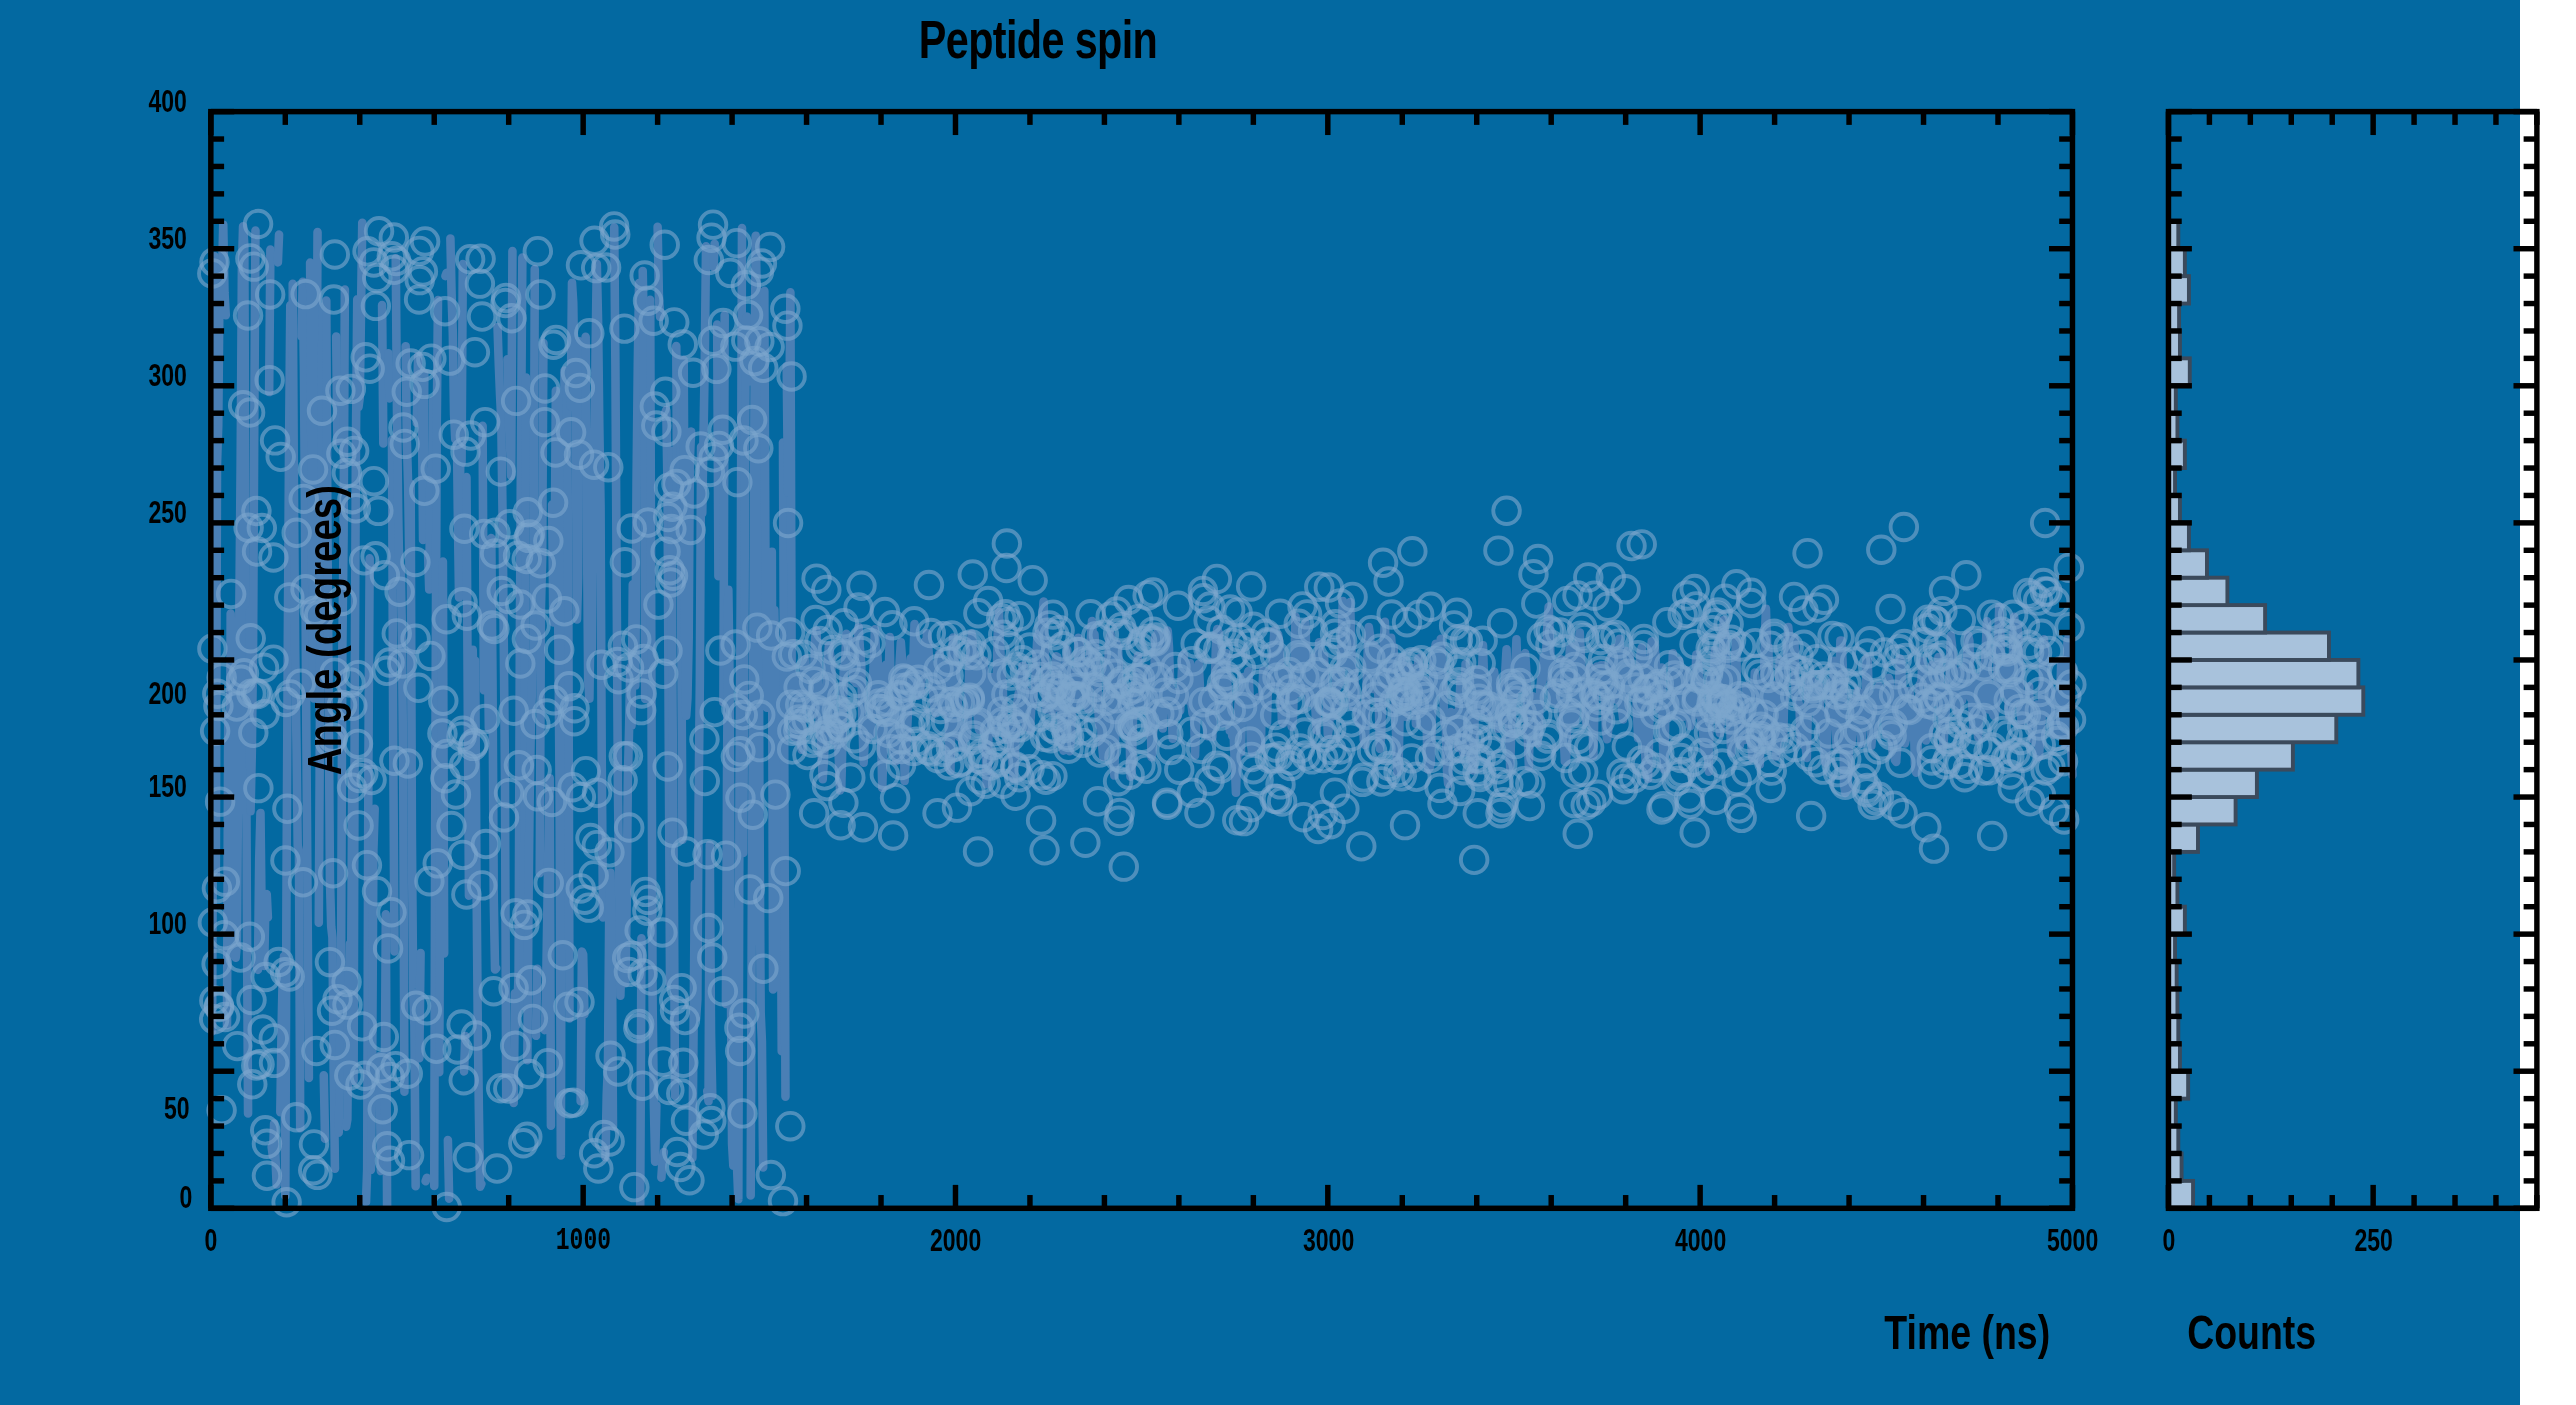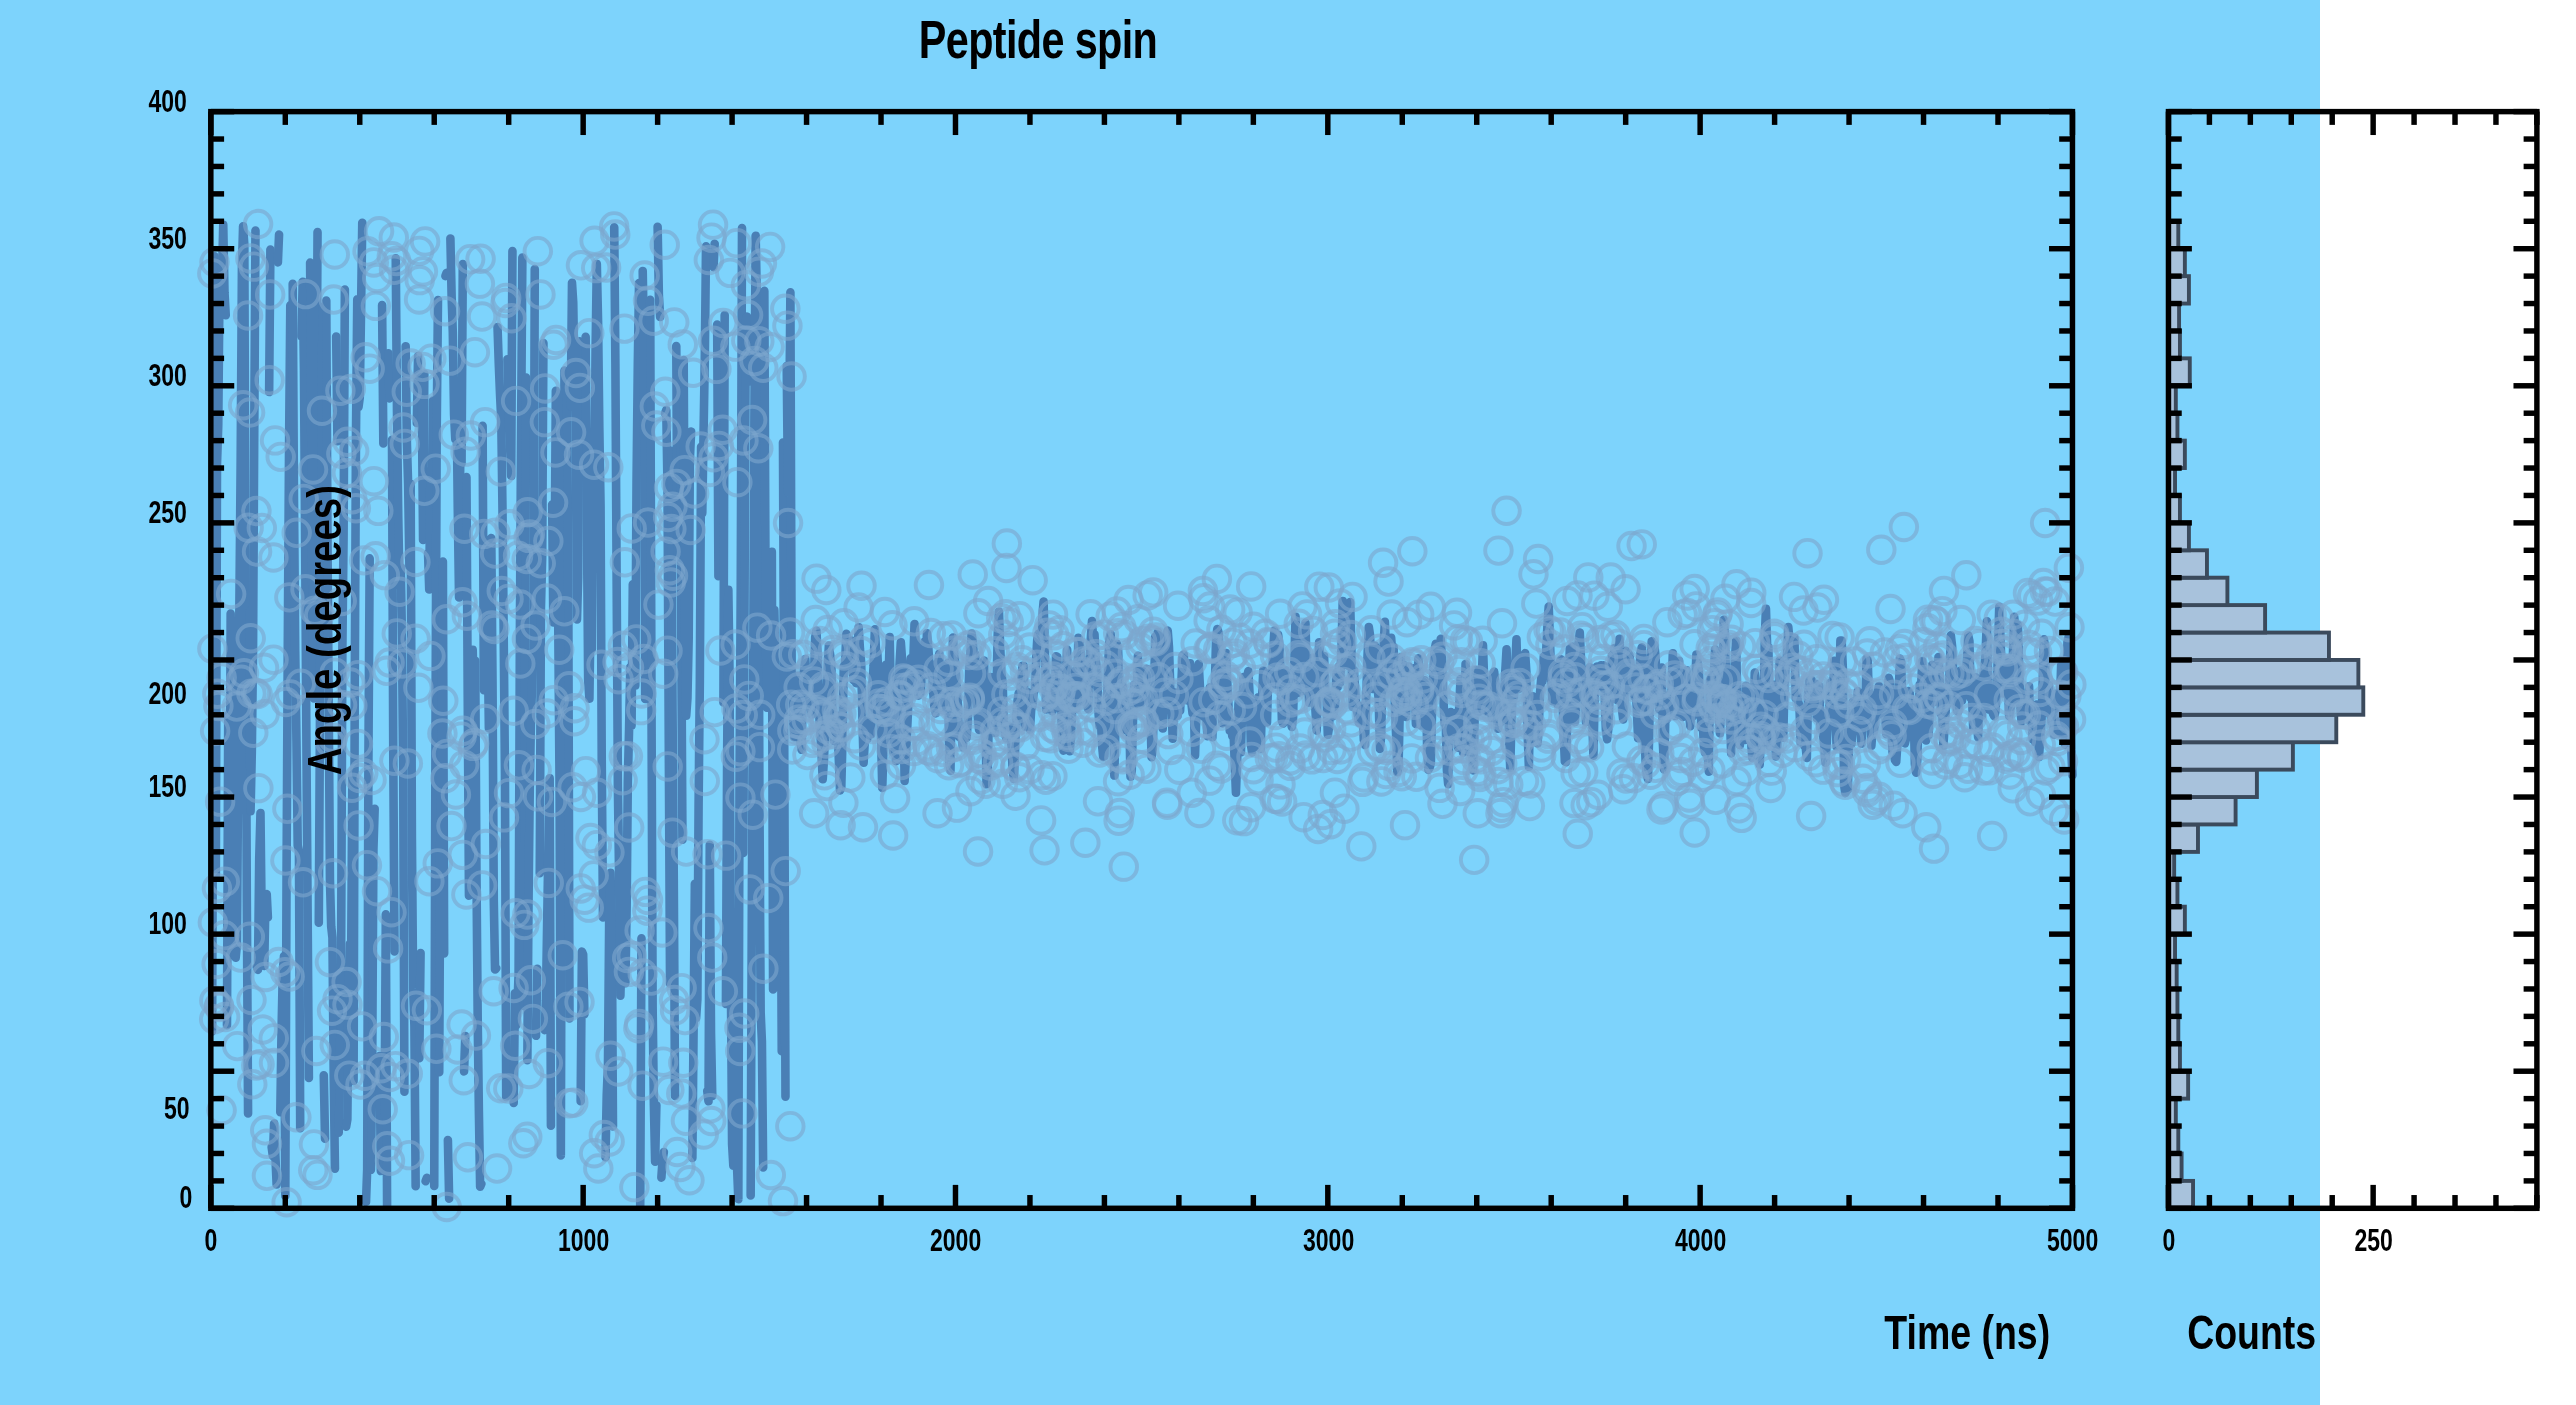--- a/index.html
+++ b/index.html
@@ -8,23 +8,23 @@
     background: #ffffff;
   }
   body {
     width: 2576px;
     height: 1405px;
     font-family: "Liberation Sans", sans-serif;
     overflow: hidden;
   }
   #figure {
     position: relative;
-    width: 2320px;
+    width: 2520px;
     height: 1405px;
-    background: #7dd3fc;
+    background: #0369a1;
   }
   .fig-title {
     position: absolute;
     left: 0;
     top: 9.4px;
     width: 2076px;
     text-align: center;
     font-size: 53px;
     font-weight: 700;
     color: #000000;
@@ -1926,21 +1926,21 @@
       <div class="tick-text ytick-text" style="left: 7.8px; top: 1179px; width: 187px;"><span>0</span></div>
       <div class="tick-text ytick-text" style="left: 7.8px; top: 1042px; width: 187px; margin-top: 48px;"><span>50</span></div>
       <div class="tick-text ytick-text" style="left: 7.8px; top: 905px; width: 187px;"><span>100</span></div>
       <div class="tick-text ytick-text" style="left: 7.8px; top: 768px; width: 187px;"><span>150</span></div>
       <div class="tick-text ytick-text" style="left: 7.8px; top: 631px; width: 187px; margin-top: 44px;"><span>200</span></div>
       <div class="tick-text ytick-text" style="left: 7.8px; top: 494px; width: 187px;"><span>250</span></div>
       <div class="tick-text ytick-text" style="left: 7.8px; top: 357px; width: 187px;"><span>300</span></div>
       <div class="tick-text ytick-text" style="left: 7.8px; top: 220px; width: 187px;"><span>350</span></div>
       <div class="tick-text ytick-text" style="left: 7.8px; top: 83px; width: 187px;"><span>400</span></div>
       <div class="tick-text xtick-text" style="left: 101px; top: 1222px; width: 219px;"><span>0</span></div>
-      <div class="tick-text xtick-text" style="left: 474px; top: 1222px; width: 219px;"><span>1000</span></div>
+      <div class="tick-text xtick-text" style="left: 474px; top: 1222px; width: 219px; font-family: Liberation Mono, monospace;"><span>1000</span></div>
       <div class="tick-text xtick-text" style="left: 846px; top: 1222px; width: 219px;"><span>2000</span></div>
       <div class="tick-text xtick-text" style="left: 1219px; top: 1222px; width: 219px;"><span>3000</span></div>
       <div class="tick-text xtick-text" style="left: 1591px; top: 1222px; width: 219px;"><span>4000</span></div>
       <div class="tick-text xtick-text" style="left: 1963px; top: 1222px; width: 219px;"><span>5000</span></div>
       <div class="tick-text xtick-text" style="left: 2059px; top: 1222px; width: 219px;"><span>0</span></div>
       <div class="tick-text xtick-text" style="left: 2264px; top: 1222px; width: 219px;"><span>250</span></div>
     </div>
 
 </div>
 

